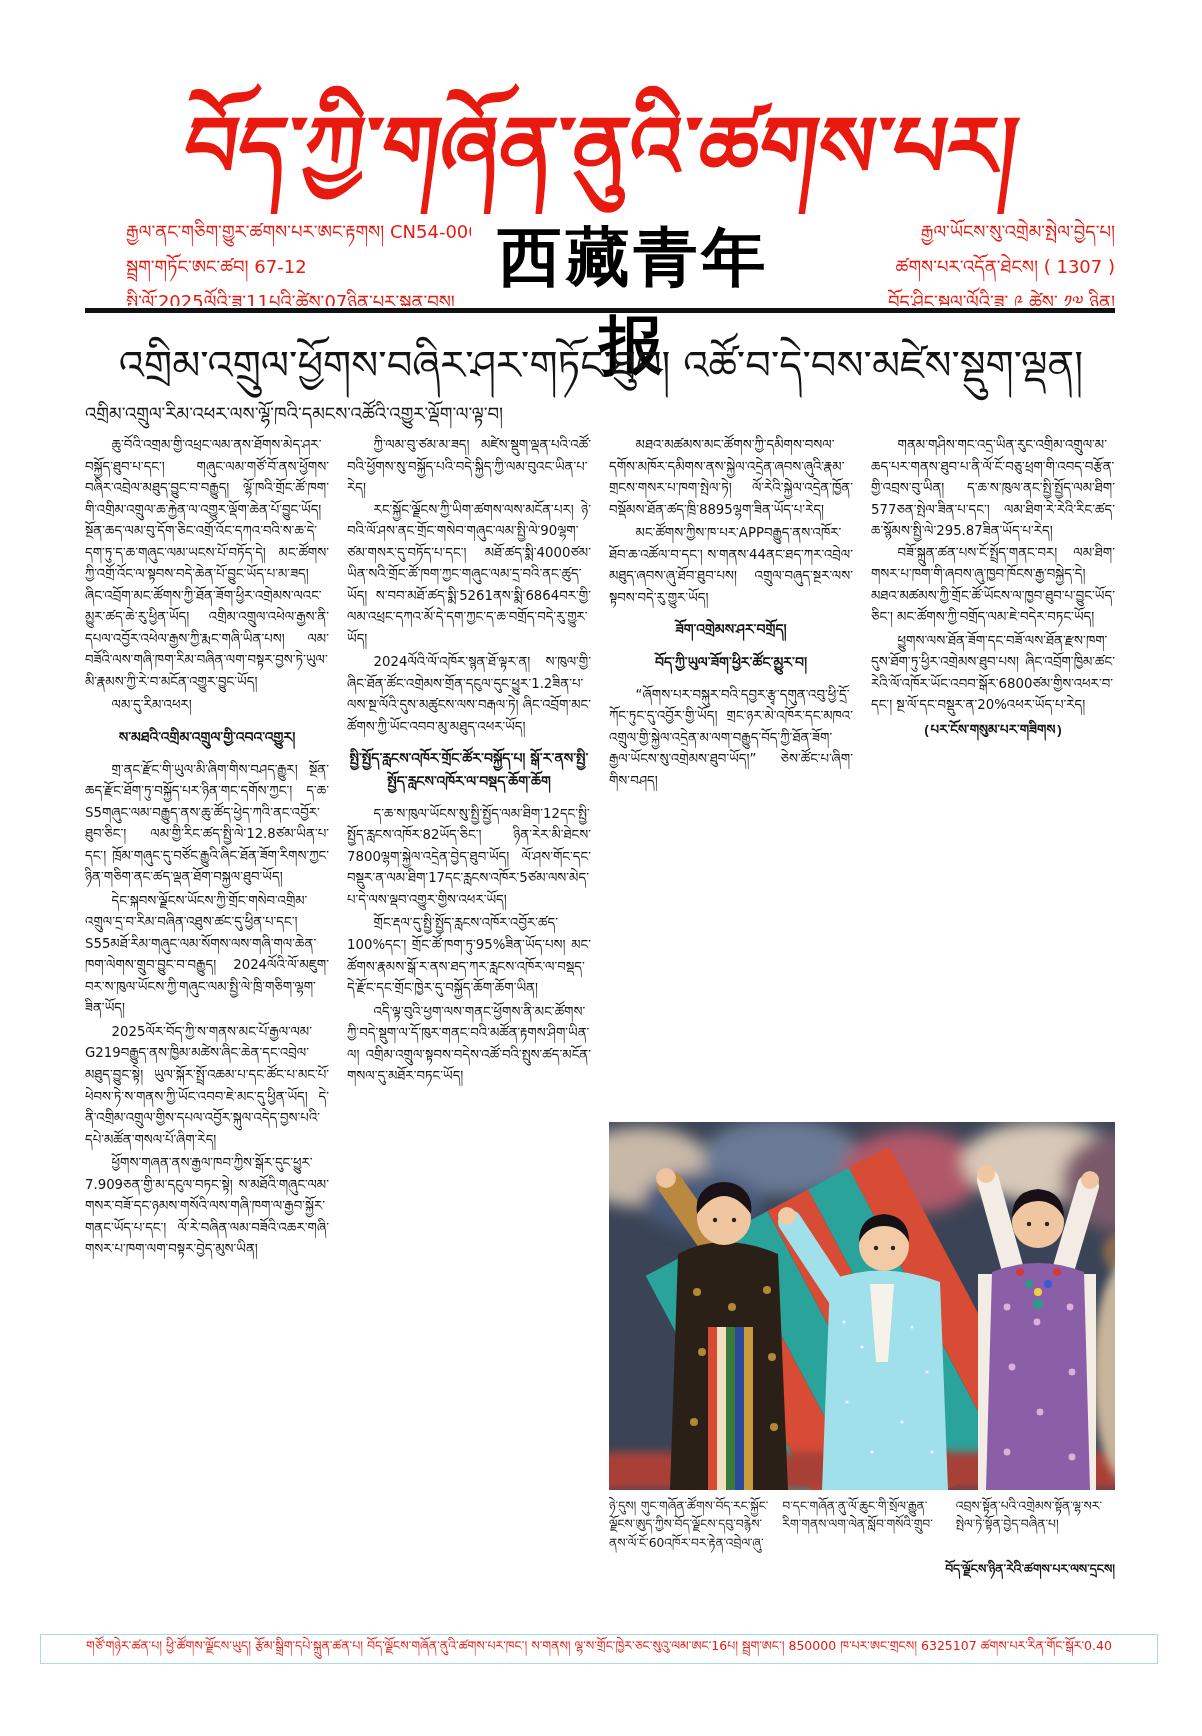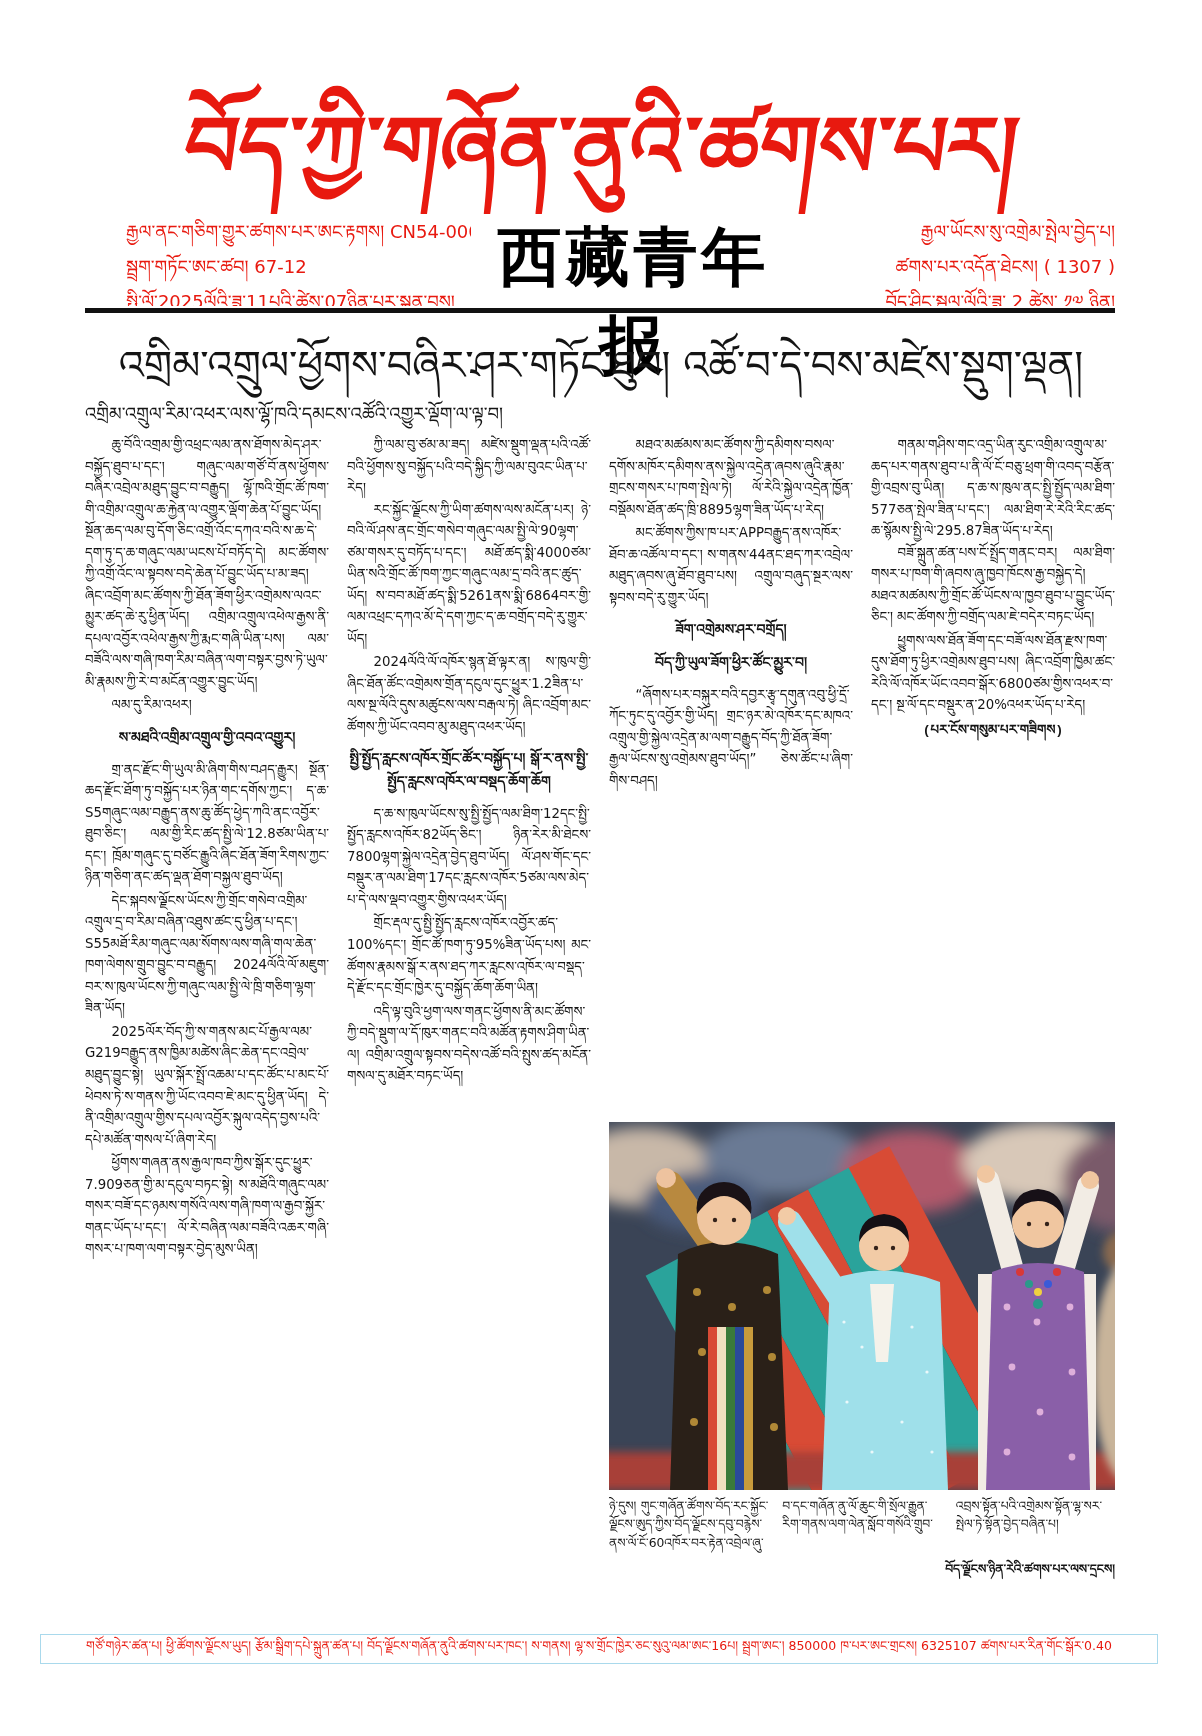--- a/index.html
+++ b/index.html
@@ -63,21 +63,21 @@
   <div class="header-row">
     <div class="pub-block pub-left">
         <div class="blk info">རྒྱལ་ནང་གཅིག་གྱུར་ཚགས་པར་ཨང་རྟགས། CN54-0005/-Z</div>
         <div class="blk info">སྦྲག་གཏོང་ཨང་ཚབ། 67-12</div>
         <div class="blk info">སྤྱི་ལོ་2025ལོའི་ཟླ་11པའི་ཚེས་07ཉིན་པར་སྐྲུན་བྱས།</div>
       </div>
     <div class="cn-title">西藏青年报</div>
     <div class="pub-block pub-right">
         <div class="blk info">རྒྱལ་ཡོངས་སུ་འགྲེམ་སྤེལ་བྱེད་པ།</div>
         <div class="blk info">ཚགས་པར་འདོན་ཐེངས། ( 1307 )</div>
-        <div class="blk info">བོད་ཤིང་སྦྲུལ་ལོའི་ཟླ་ 2 ཚེས་ ༡༧ ཉིན།</div>
+        <div class="blk info">བོད་ཤིང་སྦྲུལ་ལོའི་ཟླ་ ༩ ཚེས་ ༡༧ ཉིན།</div>
       </div>
   </div>
 
   <div class="rule"></div>
 
   <div class="headline">འགྲིམ་འགྲུལ་ཕྱོགས་བཞིར་ཤར་གཏོང་ཐུབ། འཚོ་བ་དེ་བས་མཛེས་སྡུག་ལྡན།</div>
   <div class="subtitle">འགྲིམ་འགྲུལ་རིམ་འཕར་ལས་ལྷོ་ཁའི་དམངས་འཚོའི་འགྱུར་ལྡོག་ལ་ལྟ་བ།</div>
 
   <div class="body-grid">
     <div class="col col-full" style="grid-column:1">

